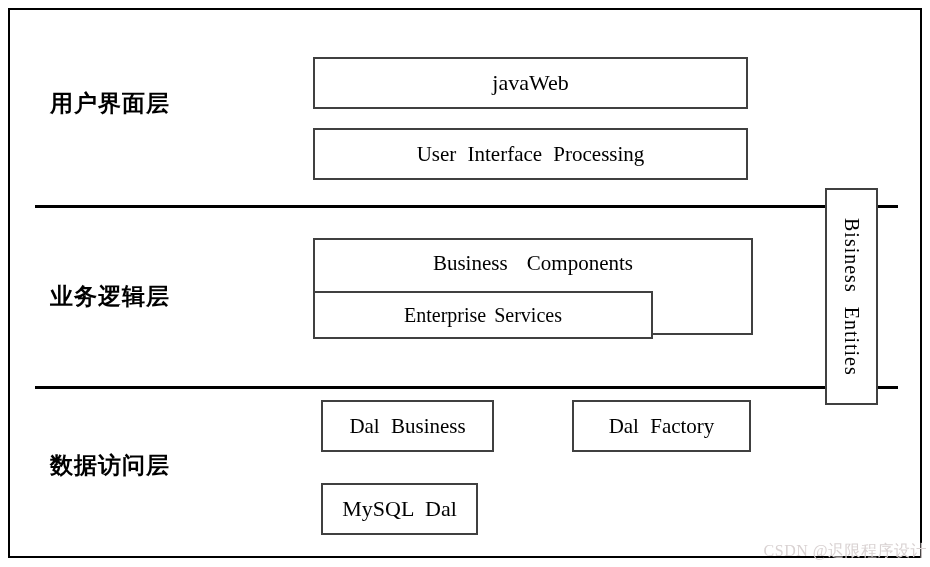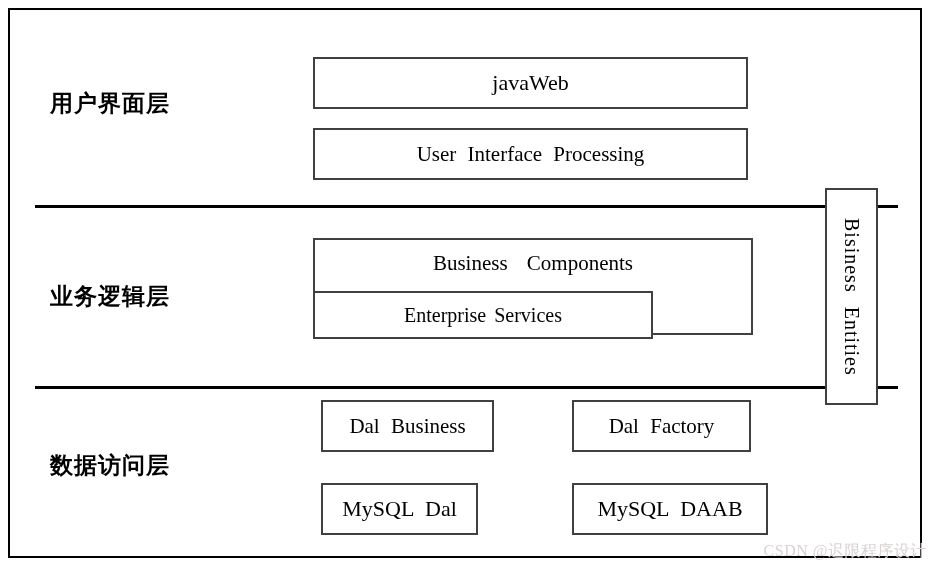--- a/index.html
+++ b/index.html
@@ -90,19 +90,18 @@
 
   <div class="box javaweb">javaWeb</div>
   <div class="box uip">User Interface Processing</div>
 
   <div class="box bc">Business Components</div>
   <div class="box es">Enterprise Services</div>
 
   <div class="box dali">Dal Business</div>
   <div class="box dalf">Dal Factory</div>
   <div class="box mdal">MySQL Dal</div>
-  <div class="box mdaab">MySQL DAAB</div>
 
   <div class="box be">Bisiness Entities</div>
 
   <div class="watermark" style="color: rgb(217, 210, 210);">CSDN @迟限程序设计</div>
 
 </div>
 
 </body></html>

